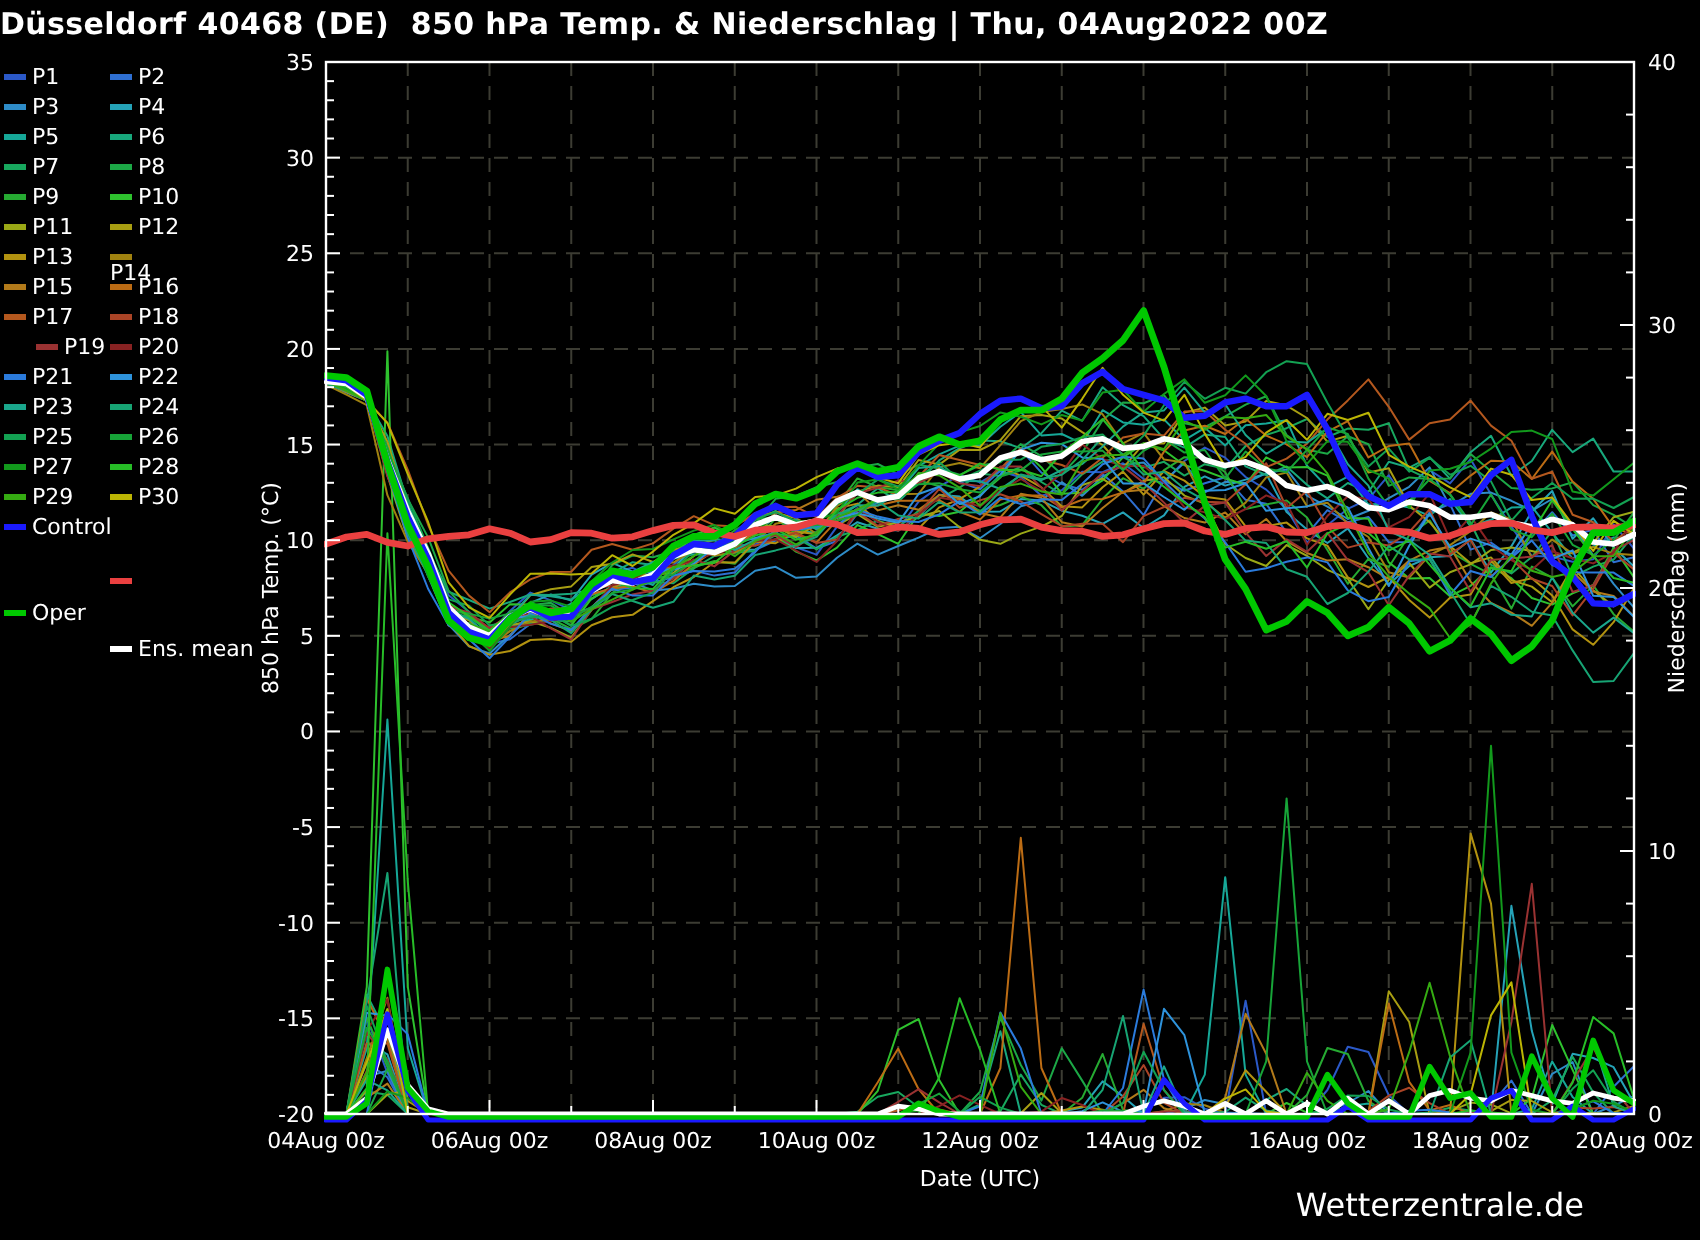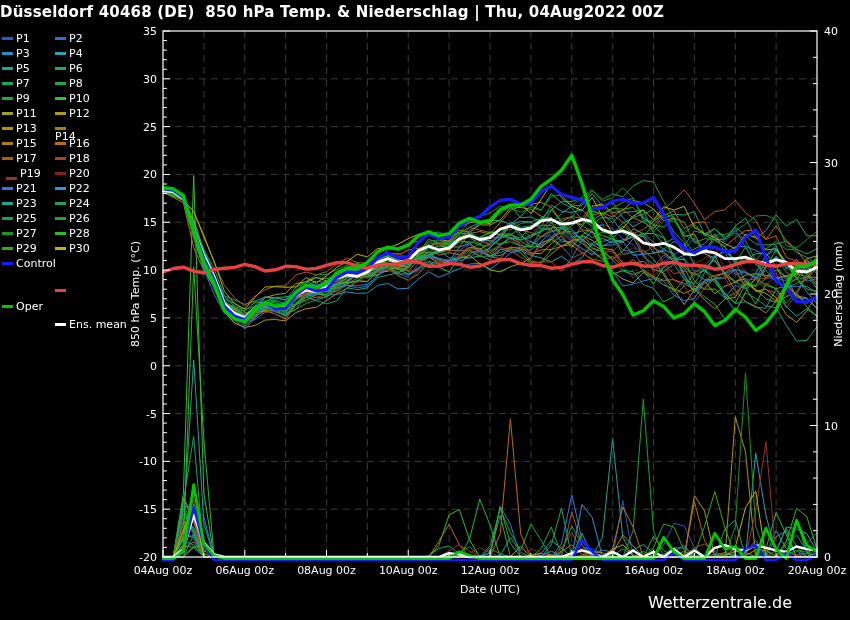--- a/index.html
+++ b/index.html
@@ -89,21 +89,21 @@
         <span class="lb">P16</span>
       </div>
       <div class="lgd" style="left: 0px; top: 122px;">
         <span class="sw" style="background: rgb(180, 88, 30);"></span>
         <span class="lb">P17</span>
       </div>
       <div class="lgd" style="left: 53px; top: 122px;">
         <span class="sw" style="background: rgb(170, 68, 38);"></span>
         <span class="lb">P18</span>
       </div>
-      <div class="lgd" style="left: 4px; top: 137px; align-items: flex-end;">
+      <div class="lgd" style="left: 16px; top: 137px;">
         <span class="sw" style="background: rgb(154, 50, 50);"></span>
         <span class="lb">P19</span>
       </div>
       <div class="lgd" style="left: 53px; top: 137px;">
         <span class="sw" style="background: rgb(136, 34, 34);"></span>
         <span class="lb">P20</span>
       </div>
       <div class="lgd" style="left: 0px; top: 152px;">
         <span class="sw" style="background: rgb(43, 123, 220);"></span>
         <span class="lb">P21</span>

